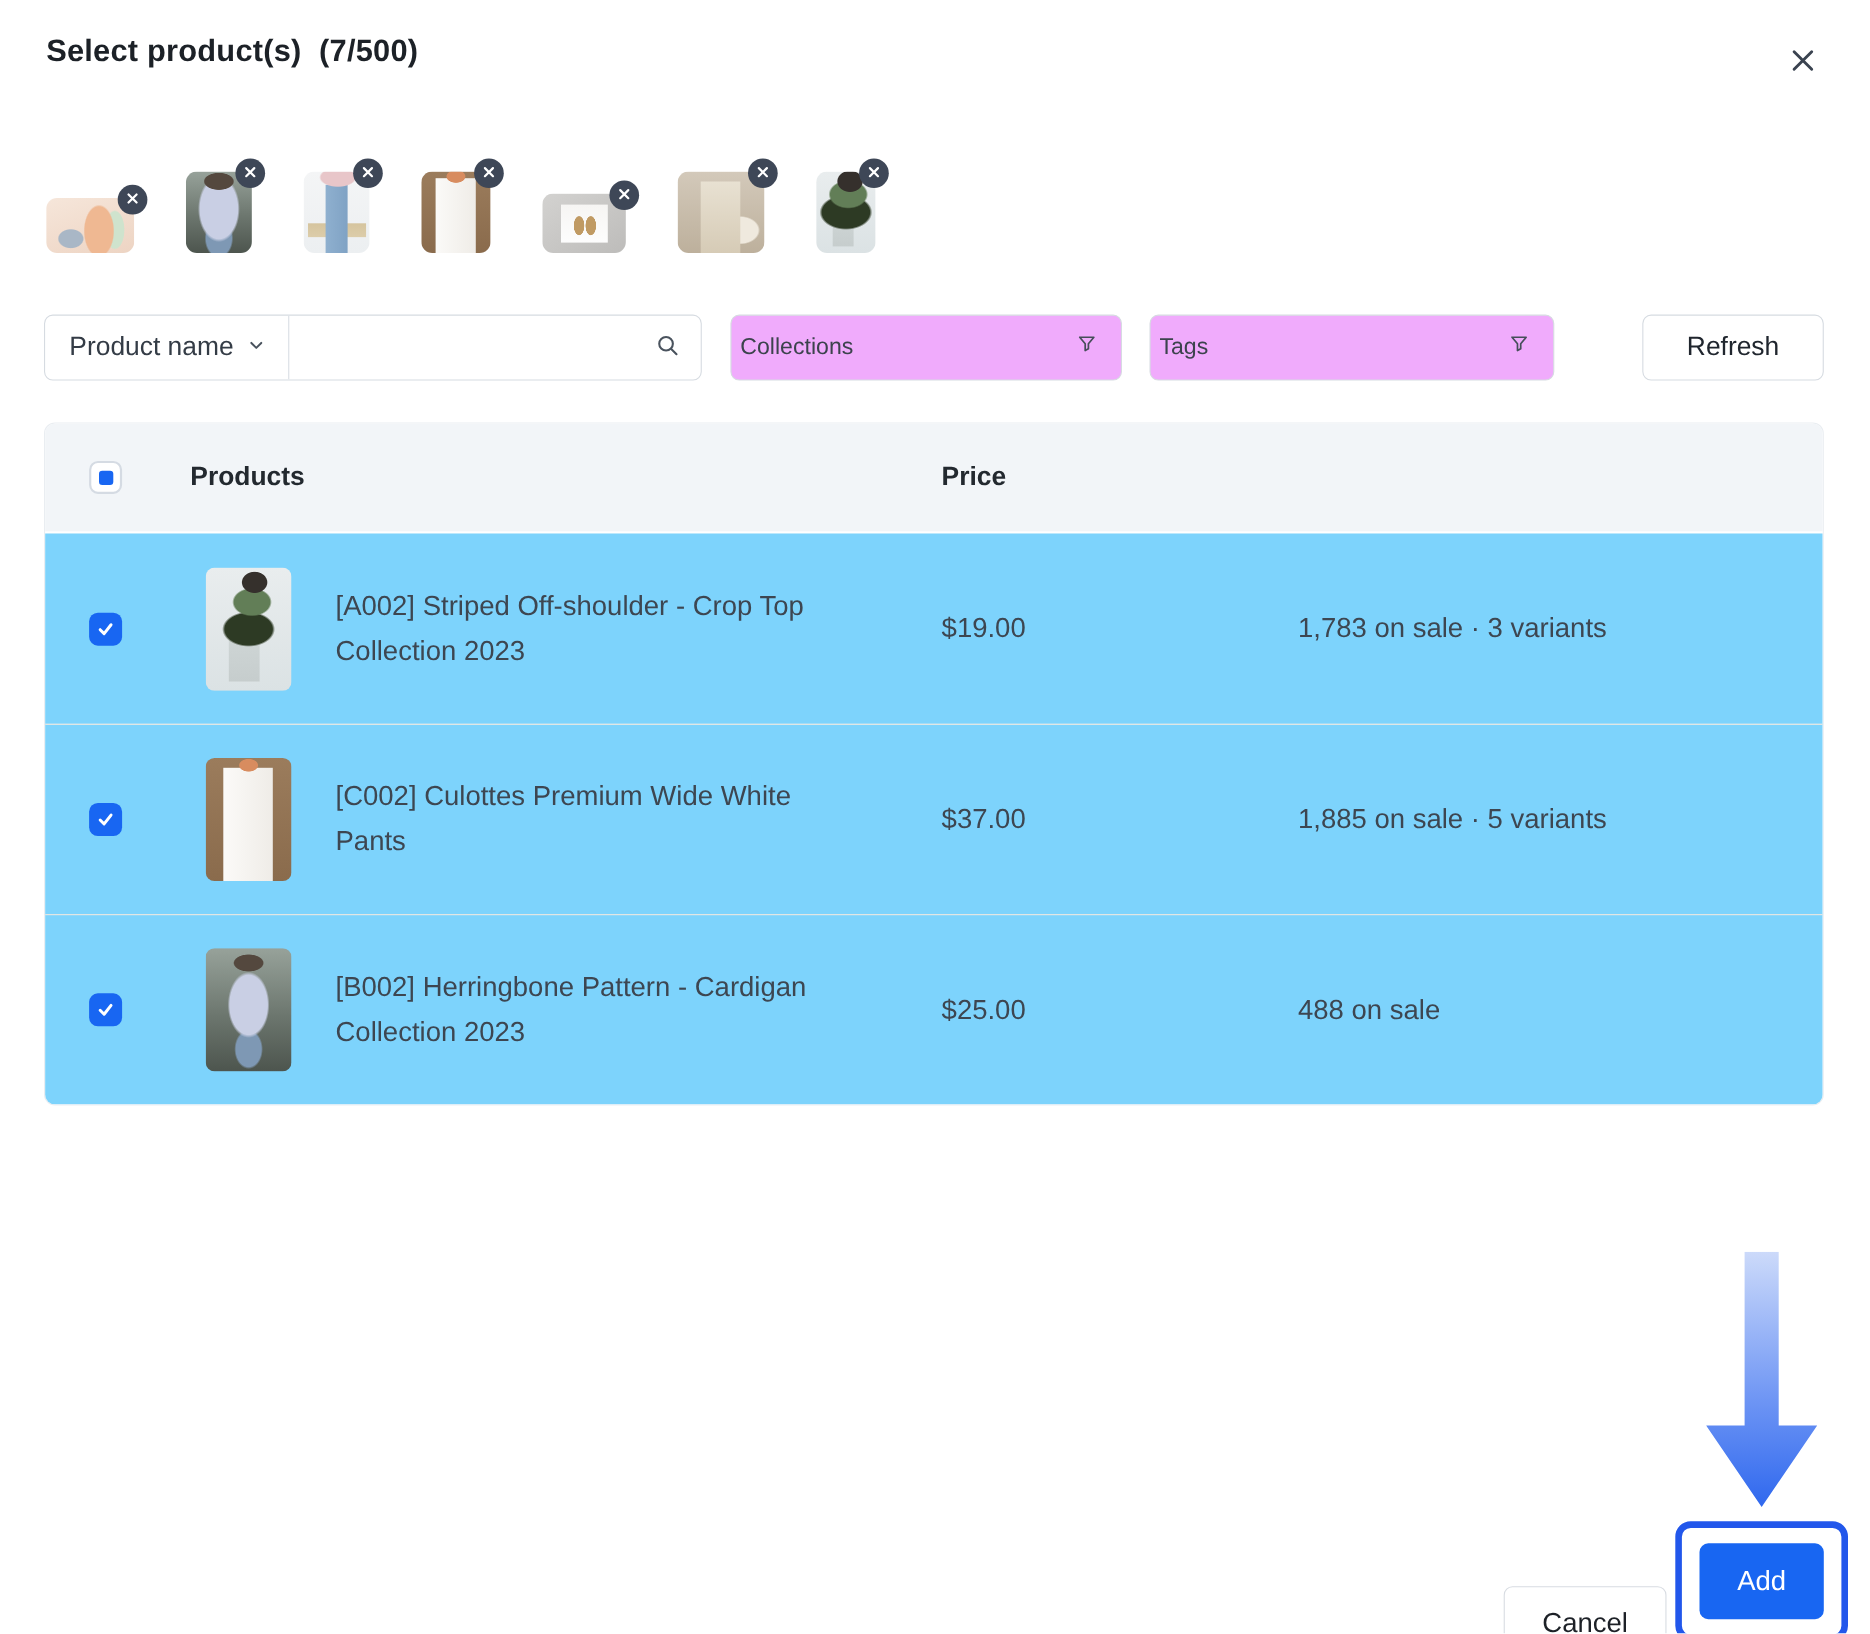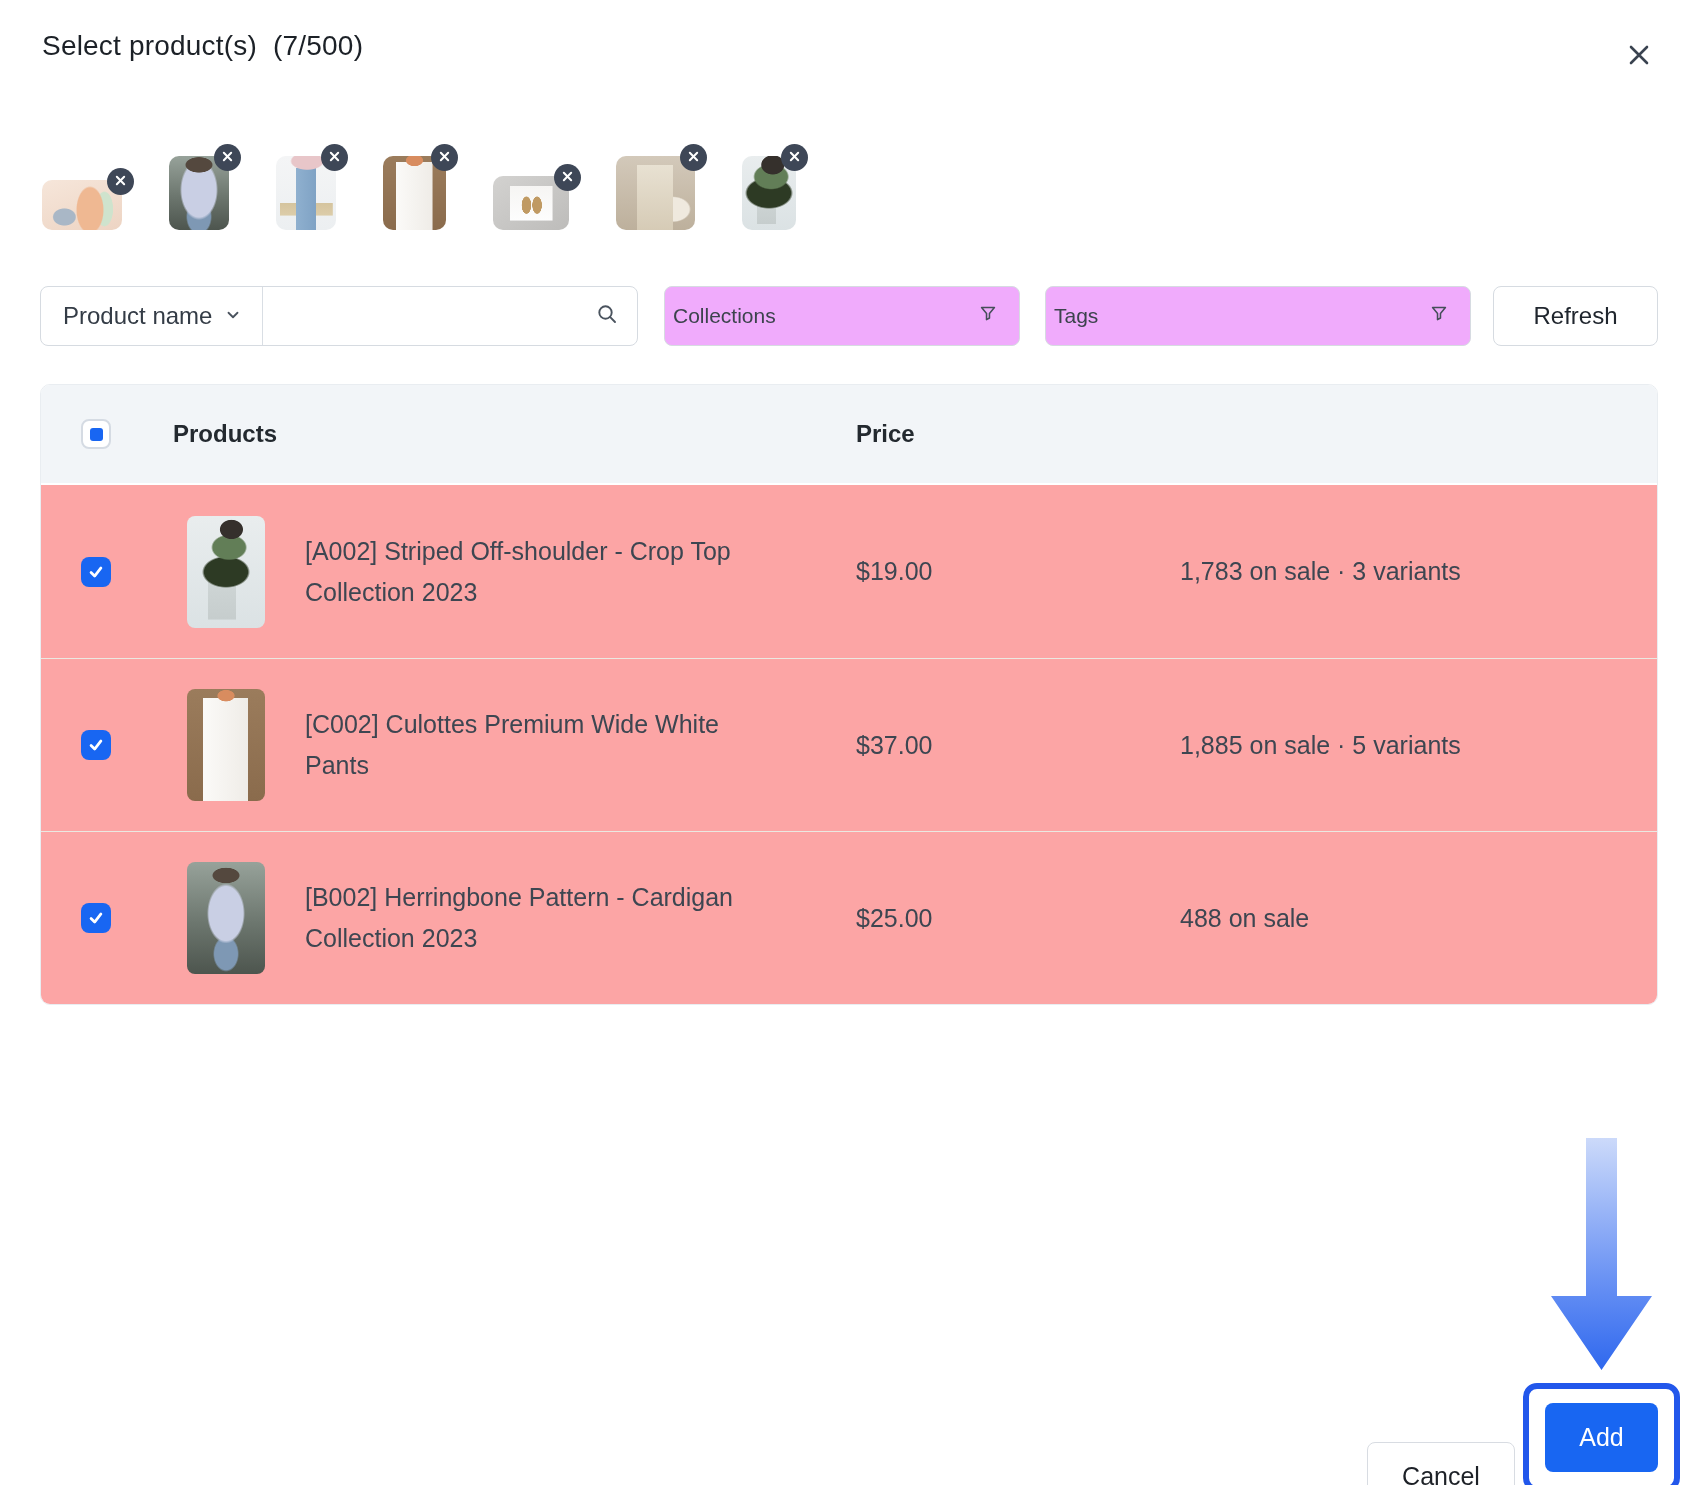--- a/index.html
+++ b/index.html
@@ -2,21 +2,21 @@
 <html><head>
 <meta charset="utf-8">
 <style>
   * { box-sizing: border-box; }
   html,body { margin:0; padding:0; background:#fff; }
   body { font-family:"Liberation Sans","DejaVu Sans",sans-serif; color:#3d4651; }
   .modal { position:relative; width:1700px; height:1485px; background:#fff; overflow:hidden; }
 
   
   .mheader { display:flex; justify-content:space-between; align-items:flex-start; padding:30px 40px 0 42px; }
-  .title-wrap { font-size:28px; font-weight:400; color:#1c2127; letter-spacing:.2px; }
+  .title-wrap { font-size:28px; font-weight:700; color:#1c2127; letter-spacing:.2px; }
   .counter { margin-left:16px; }
   .close-btn { background:none; border:0; padding:6px; margin-top:4px; cursor:pointer; line-height:0; }
 
   
   .chips { display:flex; align-items:flex-end; gap:47px; margin:74px 0 0 42px; height:80px; }
   .chip { position:relative; border-radius:10px; flex:0 0 auto; }
   .chip:nth-child(1){ width:80px; height:50px; }
   .chip:nth-child(2){ width:60px; height:74px; }
   .chip:nth-child(3){ width:60px; height:74px; }
   .chip:nth-child(4){ width:63px; height:74px; }
@@ -66,31 +66,31 @@
   
   .filters { display:flex; align-items:stretch; margin:56px 42px 0 40px; height:60px; }
   .search-group { display:flex; width:598px; border:1px solid #d6dbe1; border-radius:8px; background:#fff; overflow:hidden; }
   .field-select { display:flex; align-items:center; gap:12px; padding:0 20px 0 22px; border:0; border-right:1px solid #d9dee4;
     background:none; font-family:inherit; font-size:24px; color:#343c46; cursor:pointer; white-space:nowrap; }
   .search-input-wrap { flex:1; display:flex; align-items:center; padding:0 18px 0 16px; }
   .search-input { flex:1; min-width:0; border:0; outline:none; background:transparent; font-family:inherit; font-size:24px; color:#343c46; }
   .filter-box { display:flex; align-items:center; justify-content:space-between; border:1px solid #d6dbe1; border-radius:8px;
     background:#f0abfc; font-family:inherit; font-size:21px; color:#3c434d; padding:0 20px 0 8px; cursor:pointer; }
   .filter-collections { width:356px; margin-left:26px; }
-  .filter-tags { width:426px; margin-left:25px; }
+  .filter-tags { width:368px; margin-left:25px; }
   .refresh-btn { margin-left:auto; width:165px; border:1px solid #d6dbe1; border-radius:8px; background:#fff;
     font-family:inherit; font-size:24px; color:#20262e; cursor:pointer; }
 
   
   .ptable { width:1618px; margin:38px 42px 0 40px; border:1px solid #e9edf1; border-radius:10px; overflow:hidden; background:#fff; }
   .thead { display:grid; grid-template-columns:110px 705px 324px 1fr; align-items:center; height:100px;
     background:#f2f5f8; border-bottom:2px solid #ffffff; }
   .th { font-size:24px; font-weight:700; color:#23292f; }
   .th-products { padding-left:22px; }
-  .trow { display:grid; grid-template-columns:110px 705px 324px 1fr; align-items:center; height:173px; background:#fca5a5; cursor:pointer; }
+  .trow { display:grid; grid-template-columns:110px 705px 324px 1fr; align-items:center; height:173px; background:#7dd3fc; cursor:pointer; }
   .trow + .trow { border-top:1px solid #ebe8e1; }
   .cell-check { display:flex; justify-content:center; }
   .cb { width:30px; height:30px; border-radius:8px; display:flex; align-items:center; justify-content:center; cursor:pointer; border:0; padding:0; }
   .cb-head { background:#fff; border:2px solid #d5dbe3; }
   .cb-head .ind { display:none; width:13px; height:13px; border-radius:3px; background:#1866f2; }
   .cb-head[data-state="indeterminate"] .ind { display:block; }
   .cb-row { background:#fff; border:2px solid #d5dbe3; }
   .cb-row[data-checked="true"] { background:#1866f2; border:0; }
   .cb-row .tick { display:none; line-height:0; }
   .cb-row[data-checked="true"] .tick { display:block; }

